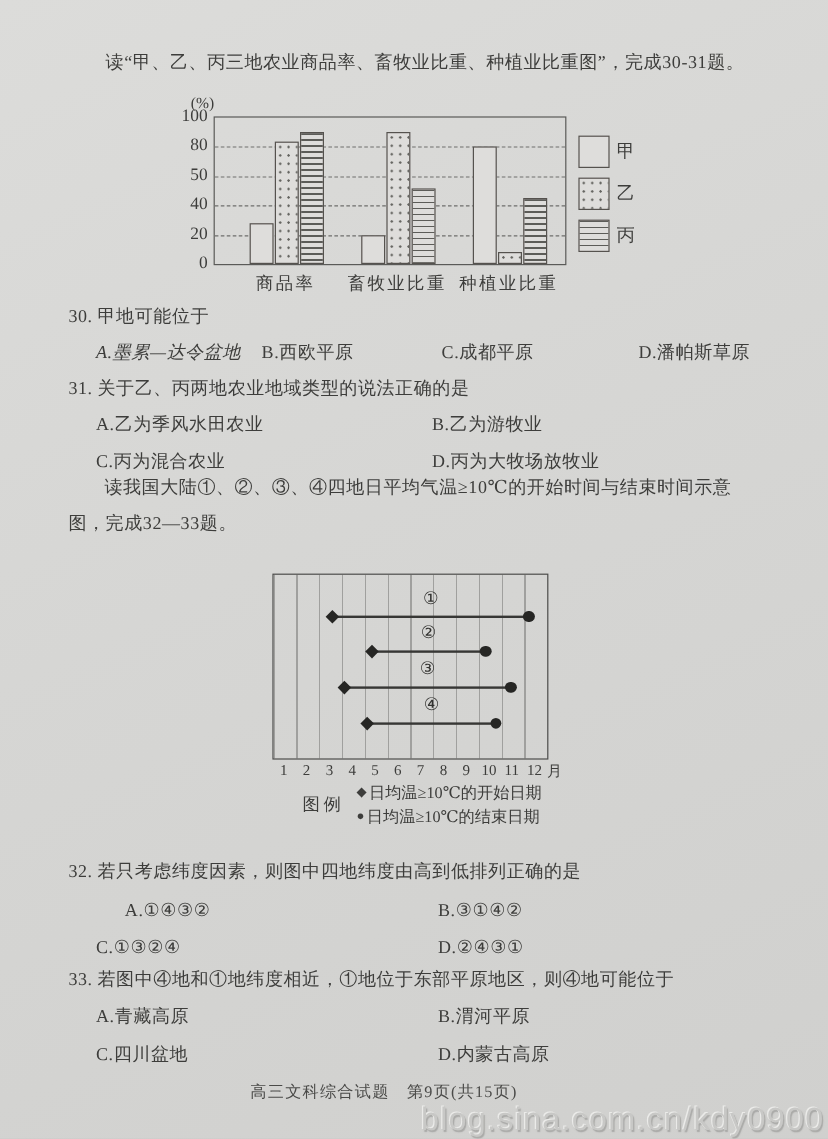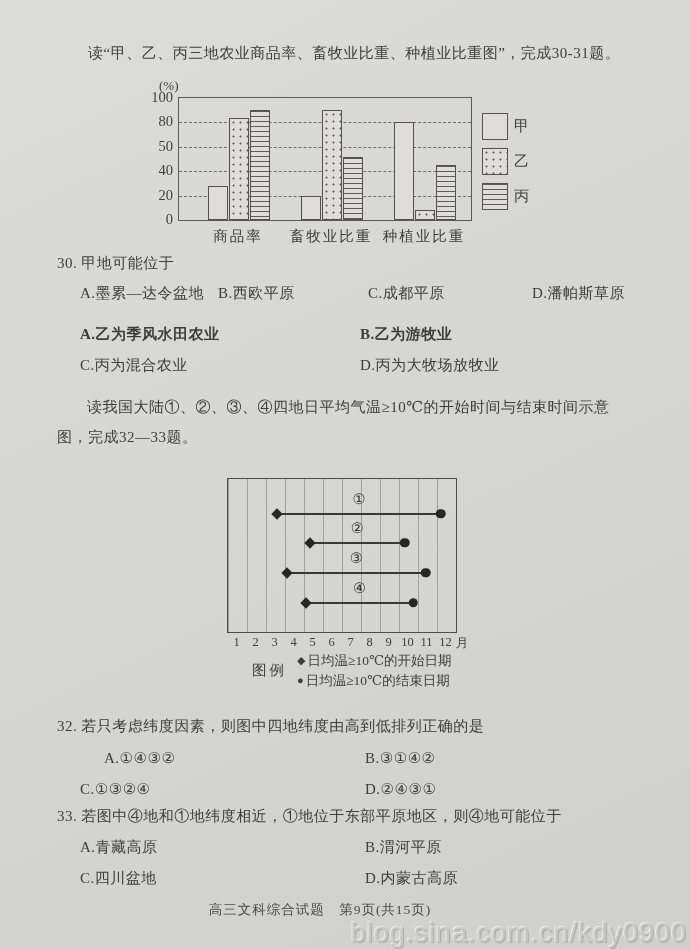--- a/index.html
+++ b/index.html
@@ -106,29 +106,32 @@
           <span class="bc-leg-lab">丙</span>
         </div>
       </div>
   </div>
 
   <div class="question" style="top:254px;">
     <div class="stem">
       <span class="qnum">30.</span><span>甲地可能位于</span>
     </div>
     <div class="optrow" style="margin-top:11px;">
-      <span class="opt" style="left:23px;">A.墨累—达令盆地</span>
+      <span class="opt" style="left:23px;font-style:italic;">A.墨累—达令盆地</span>
       <span class="opt" style="left:161px;">B.西欧平原</span>
       <span class="opt" style="left:311px;">C.成都平原</span>
       <span class="opt" style="left:475px;text-align:center;">D.潘帕斯草原</span>
     </div>
   </div>
 
   <div class="question" style="top:314px;">
-    <div class="optrow" style="margin-top:11px;font-weight:bold;">
+    <div class="stem">
+      <span class="qnum">31.</span><span>关于乙、丙两地农业地域类型的说法正确的是</span>
+    </div>
+    <div class="optrow" style="margin-top:11px;">
       <span class="opt" style="left:23px;">A.乙为季风水田农业</span>
       <span class="opt" style="left:303px;">B.乙为游牧业</span>
     </div>
     <div class="optrow">
       <span class="opt" style="left:23px;">C.丙为混合农业</span>
       <span class="opt" style="left:303px;">D.丙为大牧场放牧业</span>
     </div>
   </div>
 
   <p class="intro" id="intro2">读我国大陆①、②、③、④四地日平均气温≥10℃的开始时间与结束时间示意图，完成32—33题。</p>

